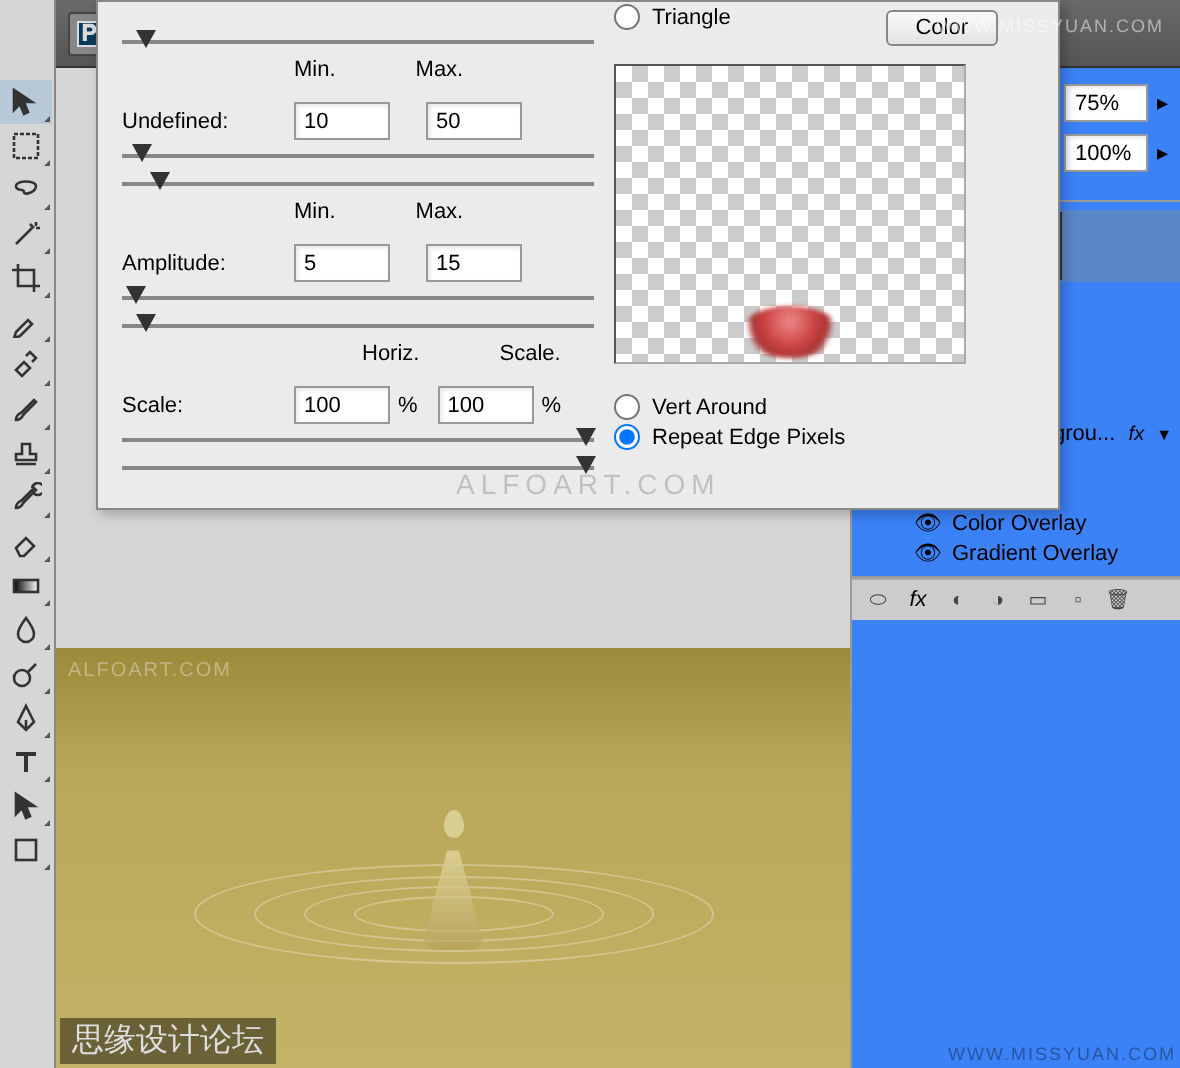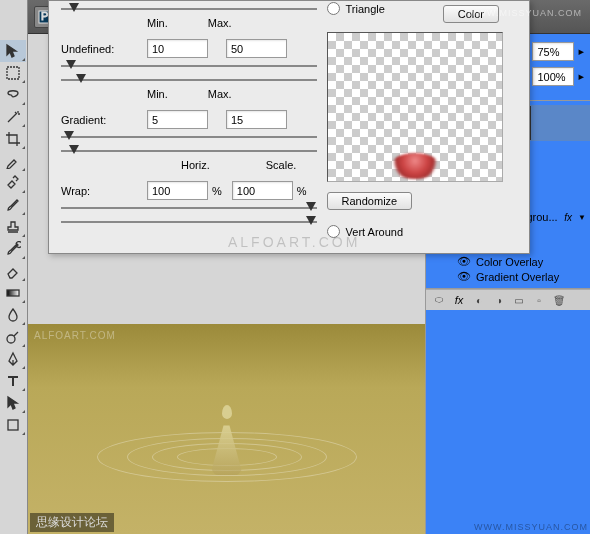--- a/index.html
+++ b/index.html
@@ -9,25 +9,25 @@
 .tool{width:26px;height:22px;display:flex;align-items:center;justify-content:center;color:#333;position:relative}
 .tool svg{width:16px;height:16px;stroke:#333;fill:none;stroke-width:1.3}
 .tool.active{background:#b8c8d8}
 .tri{position:absolute;right:1px;bottom:1px;width:0;height:0;border-left:3px solid transparent;border-bottom:3px solid #555}
 .main{flex:1;position:relative}
 .topbar{height:34px;background:linear-gradient(#6a6a6a,#555);border-bottom:1px solid #333;display:flex;align-items:center;padding:0 6px;gap:4px}
 .topbar .ico{width:22px;height:22px;background:#888;border:1px solid #444;display:flex;align-items:center;justify-content:center;border-radius:2px}
 .topbar .ico svg{stroke:#ddd;fill:none;width:14px;height:14px}
 .dialog{position:absolute;left:20px;top:0;right:60px;background:#ebebeb;border:1px solid #888;box-shadow:2px 2px 6px rgba(0,0,0,.25);padding:0 12px 14px;z-index:5}
 .dlg-body{display:flex;gap:10px}
-.dlg-left{flex:1.2;padding-top:0}
+.dlg-left{flex:1.2;padding-top:12px}
 .row{display:flex;align-items:center;margin-top:10px}
 .lbl{width:86px}
 .minmax{display:flex;gap:40px;margin-left:86px;font-size:10px;margin-top:2px}
-.num{width:61px;height:19px;border:1px solid #999;background:#fff;text-align:left;padding:2px 4px;font-size:11px;box-shadow:inset 1px 1px 2px rgba(0,0,0,.1)}
+.num{width:48px;height:19px;border:1px solid #999;background:#fff;text-align:left;padding:2px 4px;font-size:11px;box-shadow:inset 1px 1px 2px rgba(0,0,0,.1)}
 .pct{margin:0 10px 0 4px}
 .slider{position:relative;height:12px;margin:2px 0 0 0}
 .track{position:absolute;left:0;right:0;top:5px;height:2px;background:#888}
 .thumb{position:absolute;top:0;width:0;height:0;border-left:5px solid transparent;border-right:5px solid transparent;border-top:9px solid #333}
 .dlg-right{width:210px;padding-top:0}
 .radio-grp{margin-bottom:16px}
 .radio{display:flex;align-items:center;gap:6px;padding:1px 0}
 .radio input{margin:0}
 .btn{background:linear-gradient(#fbfbfb,#e2e2e2);border:1px solid #888;border-radius:3px;padding:2px 14px;font-size:11px}
 .cancel{position:absolute;top:4px;right:30px}
@@ -35,21 +35,21 @@
 .pv-blob{position:absolute;bottom:2px;left:50%;transform:translateX(-50%);width:50px;height:26px;background:radial-gradient(circle at 50% 30%,#e88 0%,#c44 40%,#a33 60%,transparent 72%);filter:blur(1px);border-radius:50%}
 .rand{margin-top:10px}
 .ua{margin-top:14px}
 .ua-title{margin-bottom:4px}
 .canvas{position:absolute;left:0;top:324px;right:165px;bottom:0;background:linear-gradient(#9b8a3a,#b9a858 30%,#c4b267);overflow:hidden}
 .drip{position:absolute;left:50%;top:54%;transform:translate(-50%,-50%);width:120px;height:80px}
 .ripple{position:absolute;left:50%;top:75%;transform:translate(-50%,-50%);border:1px solid rgba(255,255,255,.3);border-radius:50%}
 .splash{position:absolute;left:50%;top:35%;transform:translateX(-50%);width:30px;height:50px;background:linear-gradient(rgba(220,210,150,.9),rgba(180,160,90,.6));clip-path:polygon(40% 0,60% 0,100% 90%,85% 100%,15% 100%,0 90%);border-radius:6px}
 .droplet{position:absolute;left:50%;top:10%;transform:translateX(-50%);width:10px;height:14px;background:rgba(220,210,150,.9);border-radius:50% 50% 50% 50%/60% 60% 40% 40%}
 .wm1{position:absolute;left:6px;top:6px;color:rgba(255,255,255,.35);font-size:10px;letter-spacing:1px}
-.wm2{position:absolute;left:2px;bottom:2px;background:rgba(0,0,0,.45);color:#ddd;padding:1px 6px;font-size:12px}
+.wm2{position:absolute;left:2px;bottom:2px;background:rgba(0,0,0,.45);color:#ddd;padding:1px 6px;font-size:16px}
 .wm3{position:absolute;left:200px;top:234px;color:rgba(0,0,0,.18);font-size:14px;letter-spacing:3px;z-index:6}
 .wm4{position:absolute;right:8px;top:8px;color:rgba(255,255,255,.5);font-size:9px;letter-spacing:1px;z-index:20}
 .wm5{position:absolute;right:2px;bottom:2px;color:rgba(0,0,0,.35);font-size:9px;letter-spacing:1px;z-index:20}
 .panels{position:absolute;right:0;top:34px;bottom:0;width:165px;background:#3b82f6;border-left:1px solid #999}
 .panel{border-bottom:1px solid #999}
 .opfl{padding:8px 6px;font-size:11px}
 .opfl-row{display:flex;justify-content:flex-end;align-items:center;gap:4px;margin-bottom:6px}
 .opfl-row .num{width:42px}
 .layers{padding:4px 0;max-height:320px;overflow:hidden}
 .layer{display:flex;align-items:center;gap:6px;padding:2px 4px}
@@ -226,39 +226,39 @@
             </div>
    <div class="slider">
               <div class="track"></div>
               <div class="thumb" style="left:6%"></div>
             </div>
    <div class="minmax">
               <span>Min.</span>
               <span>Max.</span>
             </div>
    <div class="row">
-    <span class="lbl">Gradient:</span>
+    <span class="lbl">Amplitude:</span>
     <input class="num" value="5" style="">
     <span style="width:18px"></span>
     <input class="num" value="15" style="">
    </div>
    <div class="slider">
               <div class="track"></div>
               <div class="thumb" style="left:1%"></div>
             </div>
    <div class="slider">
               <div class="track"></div>
               <div class="thumb" style="left:3%"></div>
             </div>
-   <div class="minmax" style="margin-left:120px;gap:56px">
+   <div class="minmax" style="margin-left:120px;gap:40px">
               <span>Horiz.</span>
               <span>Scale.</span>
             </div>
    <div class="row">
-    <span class="lbl">Wrap:</span>
+    <span class="lbl">Scale:</span>
     <input class="num" value="100" style="">
     <span class="pct">%</span>
     <input class="num" value="100" style="">
     <span class="pct">%</span>
    </div>
    <div class="slider">
               <div class="track"></div>
               <div class="thumb" style="left:96%"></div>
             </div>
    <div class="slider">
@@ -269,25 +269,28 @@
   <div class="dlg-right">
    <div class="radio-grp">
     <label class="radio">
                 <input type="radio" name="wt" style="">
                 <span>Triangle</span>
               </label>
    </div>
    <div class="preview">
               <div class="pv-blob"></div>
             </div>
-   <button class="btn rand">Randomize</button>
    <div class="ua">
     <label class="radio">
                 <input type="radio" name="ua" style="">
                 <span>Vert Around</span>
+              </label>
+    <label class="radio">
+                <input type="radio" name="ua" checked="" style="">
+                <span>Repeat Edge Pixels</span>
               </label>
    </div>
   </div>
  </div>
 </div>
 
 <div class="wm3">ALFOART.COM</div>
 
 <div class="canvas">
  <div class="wm1">ALFOART.COM</div>

